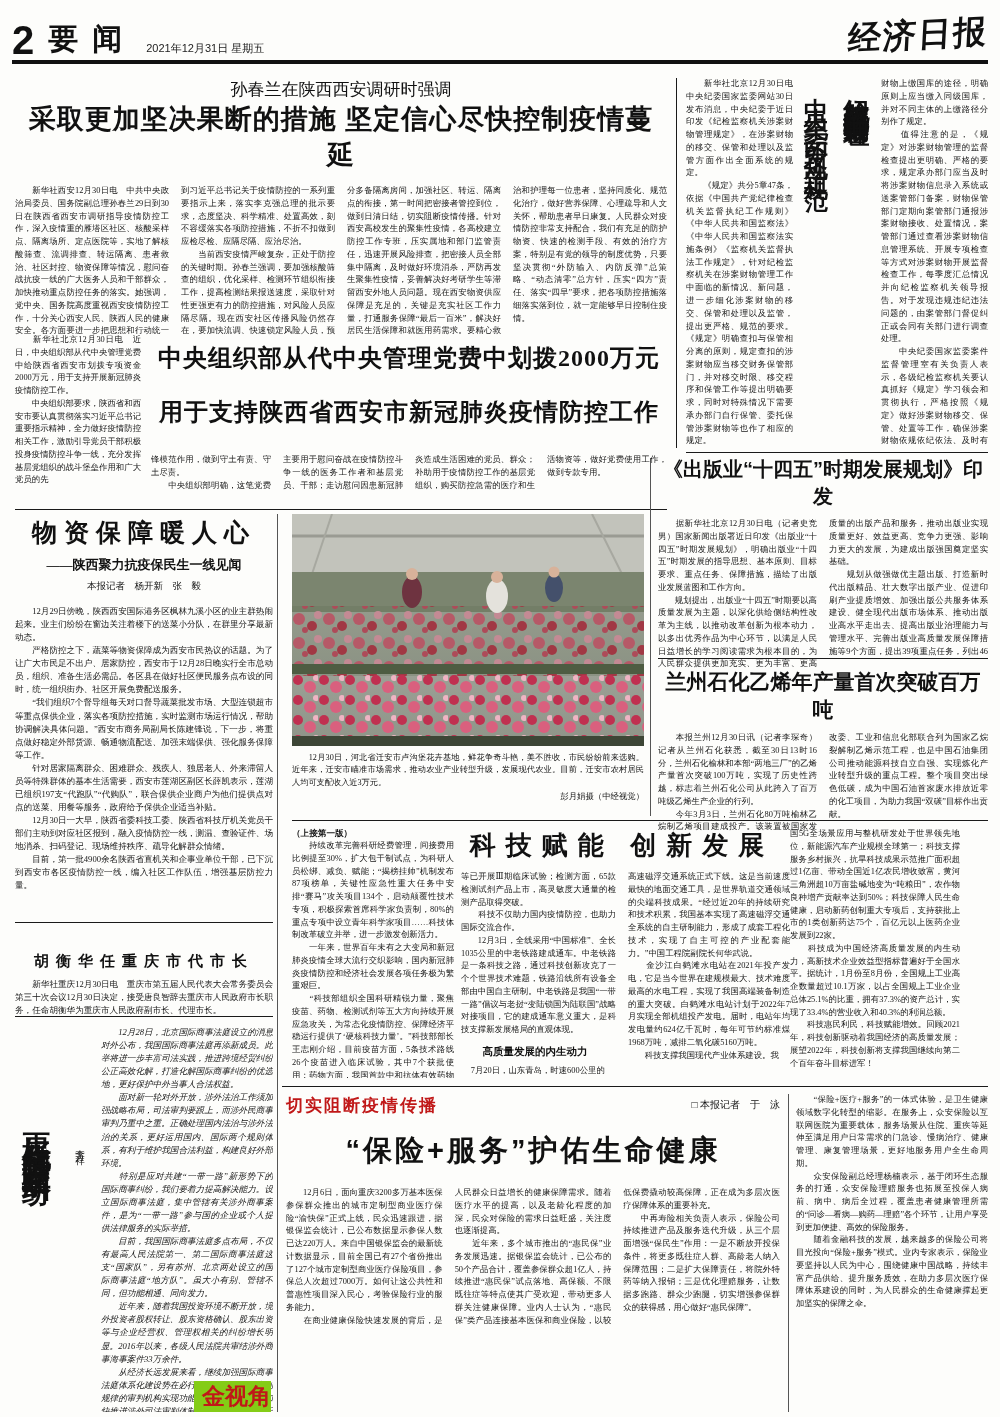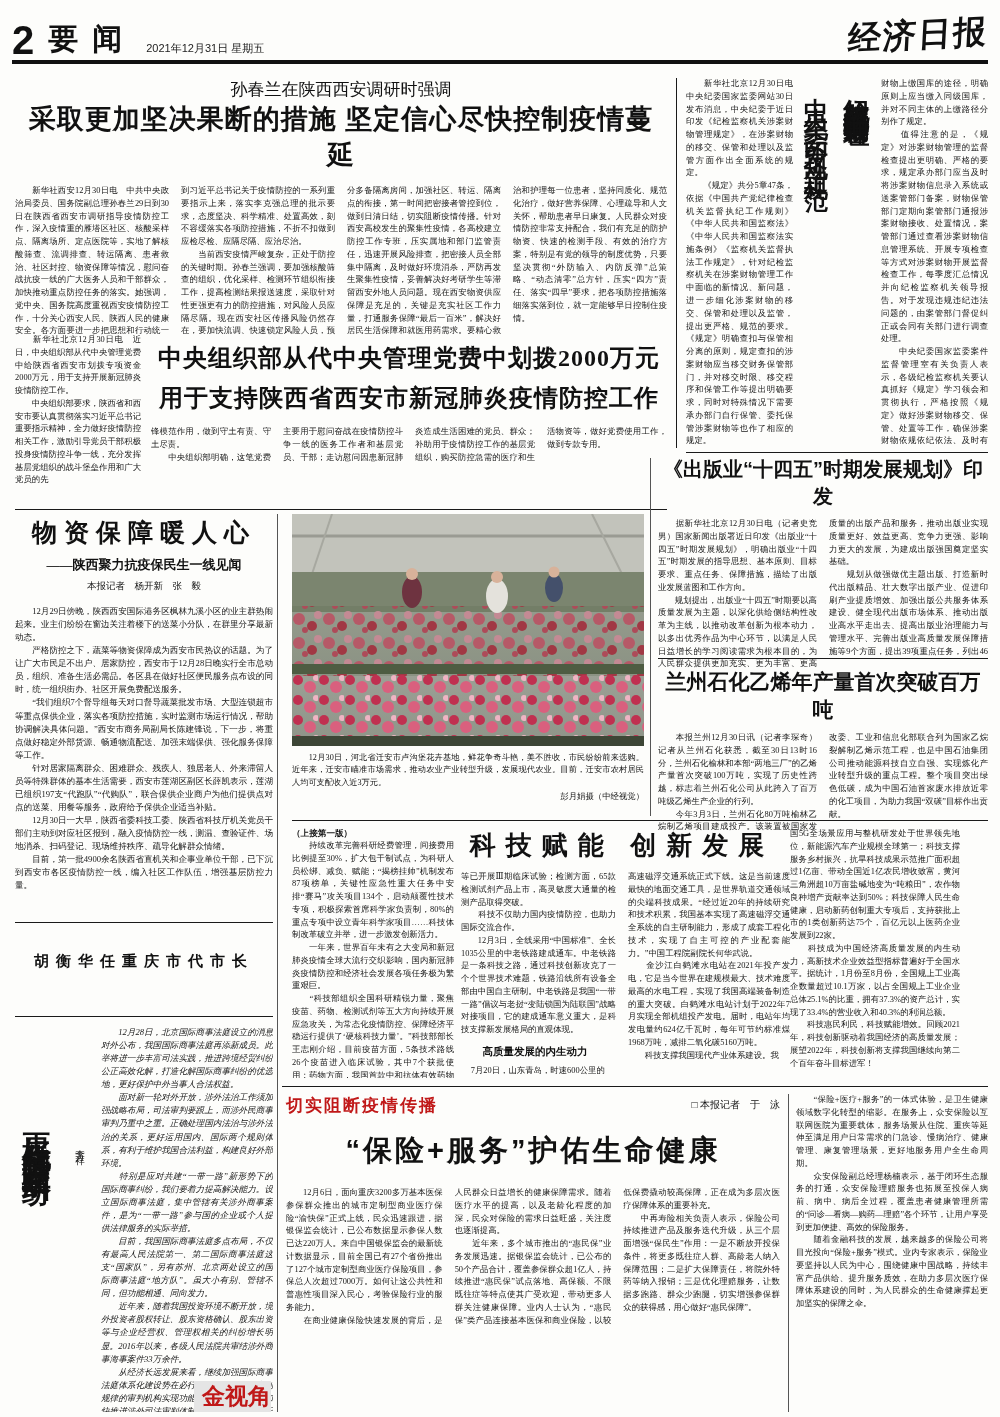--- a/index.html
+++ b/index.html
@@ -65,21 +65,21 @@
     <div class="body-t" style="width:122px;height:370px;">财物上缴国库的途径，明确原则上应当缴入同级国库，并对不同主体的上缴路径分别作了规定。
 　　值得注意的是，《规定》对涉案财物管理的监督检查提出更明确、严格的要求，规定承办部门应当及时将涉案财物信息录入系统或送案管部门备案，财物保管部门定期向案管部门通报涉案财物接收、处置情况，案管部门通过查看涉案财物信息管理系统、开展专项检查等方式对涉案财物开展监督检查工作，每季度汇总情况并向纪检监察机关领导报告。对于发现违规违纪违法问题的，由案管部门督促纠正或会同有关部门进行调查处理。
 　　中央纪委国家监委案件监督管理室有关负责人表示，各级纪检监察机关要认真抓好《规定》学习领会和贯彻执行，严格按照《规定》做好涉案财物移交、保管、处置等工作，确保涉案财物依规依纪依法、及时有效追缴，做到“案结款清、案结物清”，实现“人要处理、物要追回”，在做好查办案件的同时最大程度为国家挽回损失。</div>
   </div>
 
   <div class="abs rule-h" style="left:686px;top:452px;width:302px;"></div>
 
   <div class="abs" style="left:15px;top:334px;width:652px;height:172px;display:flex;gap:10px;">
     <div class="body-t" style="width:126px;height:172px;">　　新华社北京12月30日电　近日，中央组织部从代中央管理党费中给陕西省西安市划拨专项资金2000万元，用于支持开展新冠肺炎疫情防控工作。
 　　中央组织部要求，陕西省和西安市要认真贯彻落实习近平总书记重要指示精神，全力做好疫情防控相关工作，激励引导党员干部积极投身疫情防控斗争一线，充分发挥基层党组织的战斗堡垒作用和广大党员的先</div>
-    <div style="flex:1;display:flex;flex-direction:column;">
+    <div style="flex:1;display:flex;flex-direction:column;gap:14px;">
       <div class="headline-xl" style="font-size:24px;margin-top:8px;">中央组织部从代中央管理党费中划拨2000万元</div>
       <div class="headline-xl" style="font-size:24px;margin-top:8px;">用于支持陕西省西安市新冠肺炎疫情防控工作</div>
       <div class="body-t c4" style="margin-top:12px;height:56px;">锋模范作用，做到守土有责、守土尽责。
 　　中央组织部明确，这笔党费主要用于慰问奋战在疫情防控斗争一线的医务工作者和基层党员、干部；走访慰问因患新冠肺炎造成生活困难的党员、群众；补助用于疫情防控工作的基层党组织，购买防控急需的医疗和生活物资等，做好党费使用工作，做到专款专用。</div>
     </div>
   </div>
 
   <div class="abs rule-h" style="left:15px;top:509px;width:652px;"></div>
 
   <div class="abs" style="left:15px;top:516px;width:258px;">
@@ -179,34 +179,35 @@
       </div>
     </div>
     <div class="body-t" style="width:170px;height:252px;">国5G全场景应用与整机研发处于世界领先地位，新能源汽车产业规模全球第一；科技支撑服务乡村振兴，抗旱科技成果示范推广面积超过1亿亩、带动全国近1亿农民增收致富，黄河三角洲超10万亩盐碱地变为“吨粮田”，农作物良种增产贡献率达到50%；科技保障人民生命健康，启动新药创制重大专项后，支持获批上市的1类创新药达75个，百亿元以上医药企业发展到22家。
 　　科技成为中国经济高质量发展的内生动力，高新技术企业效益型指标普遍好于全国水平。据统计，1月份至8月份，全国规上工业高企数量超过10.1万家，以占全国规上工业企业总体25.1%的比重，拥有37.3%的资产总计，实现了33.4%的营业收入和40.3%的利润总额。
 　　科技惠民利民，科技赋能增效。回顾2021年，科技创新驱动着我国经济的高质量发展；展望2022年，科技创新将支撑我国继续向第二个百年奋斗目标进军！</div>
   </div>
 
   <div class="abs rule-h" style="left:15px;top:922px;width:258px;"></div>
   <div class="abs" style="left:15px;top:930px;width:258px;">
     <div style="font-size:15px;font-weight:bold;text-align:center;letter-spacing:7px;margin-top:22px;">胡衡华任重庆市代市长</div>
+    <div class="body-t" style="margin-top:7px;height:44px;font-size:8.6px;">　　新华社重庆12月30日电　重庆市第五届人民代表大会常务委员会第三十次会议12月30日决定，接受唐良智辞去重庆市人民政府市长职务，任命胡衡华为重庆市人民政府副市长、代理市长。</div>
   </div>
   <div class="abs rule-h" style="left:15px;top:1016px;width:258px;"></div>
 
   <div class="abs" style="left:15px;top:1026px;width:258px;height:386px;">
     <div style="float:left;width:86px;height:312px;"></div>
     <div class="abs vtxt" style="left:2px;top:84px;font-size:29px;font-weight:bold;letter-spacing:5px;height:300px;">更好化解国际商事纠纷</div>
     <div class="abs vtxt" style="left:58px;top:116px;font-size:9.5px;height:60px;letter-spacing:3px;">李万祥</div>
     <div class="body-t" style="height:386px;font-size:8.6px;font-style:italic;">　　12月28日，北京国际商事法庭设立的消息对外公布，我国国际商事法庭再添新成员。此举将进一步丰富司法实践，推进跨境经贸纠纷公正高效化解，打造化解国际商事纠纷的优选地，更好保护中外当事人合法权益。
 　　面对新一轮对外开放，涉外法治工作须加强战略布局，司法审判要跟上，而涉外民商事审判乃重中之重。正确处理国内法治与涉外法治的关系，更好运用国内、国际两个规则体系，有利于维护我国合法利益，构建良好外部环境。
 　　特别是应对共建“一带一路”新形势下的国际商事纠纷，我们要着力提高解决能力。设立国际商事法庭，集中管辖有关涉外商事案件，是为“一带一路”参与国的企业或个人提供法律服务的实际举措。
 　　目前，我国国际商事法庭多点布局，不仅有最高人民法院第一、第二国际商事法庭这支“国家队”，另有苏州、北京两处设立的国际商事法庭“地方队”。虽大小有别、管辖不同，但功能相通、同向发力。
 　　近年来，随着我国投资环境不断开放，境外投资者股权转让、股东资格确认、股东出资等与企业经营权、管理权相关的纠纷增长明显。2016年以来，各级人民法院共审结涉外商事海事案件33万余件。
 　　从经济长远发展来看，继续加强国际商事法庭体系化建设势在必行。只有推动符合审判规律的审判机构实现功能整合、高效运转，加快推进涉外司法审判体制机制改革和创新，配上与之相适应的法治人才队伍，才能更好解决跨境纠纷，满足服务和保障对外开放的司法需求，为国际争议解决贡献中国方案。</div>
-    <div class="abs hsans red" style="right:2px;bottom:0;font-size:23px;font-weight:bold;background:#e5e5e5;padding-left:8px;">金视角</div>
+    <div class="abs hsans red" style="right:2px;bottom:0;font-size:23px;font-weight:bold;background:#84cc16;padding-left:8px;">金视角</div>
   </div>
 
   <div class="abs rule-h" style="left:282px;top:1086px;width:706px;"></div>
 
   <div class="abs" style="left:286px;top:1094px;width:494px;">
     <div style="display:flex;align-items:flex-start;">
       <div class="hsans red" style="font-size:17px;font-weight:bold;letter-spacing:2px;">切实阻断疫情传播</div>
       <span style="flex:1"></span>
       <div style="font-size:10px;padding-top:4px;">□ 本报记者　于　泳</div>
     </div>

